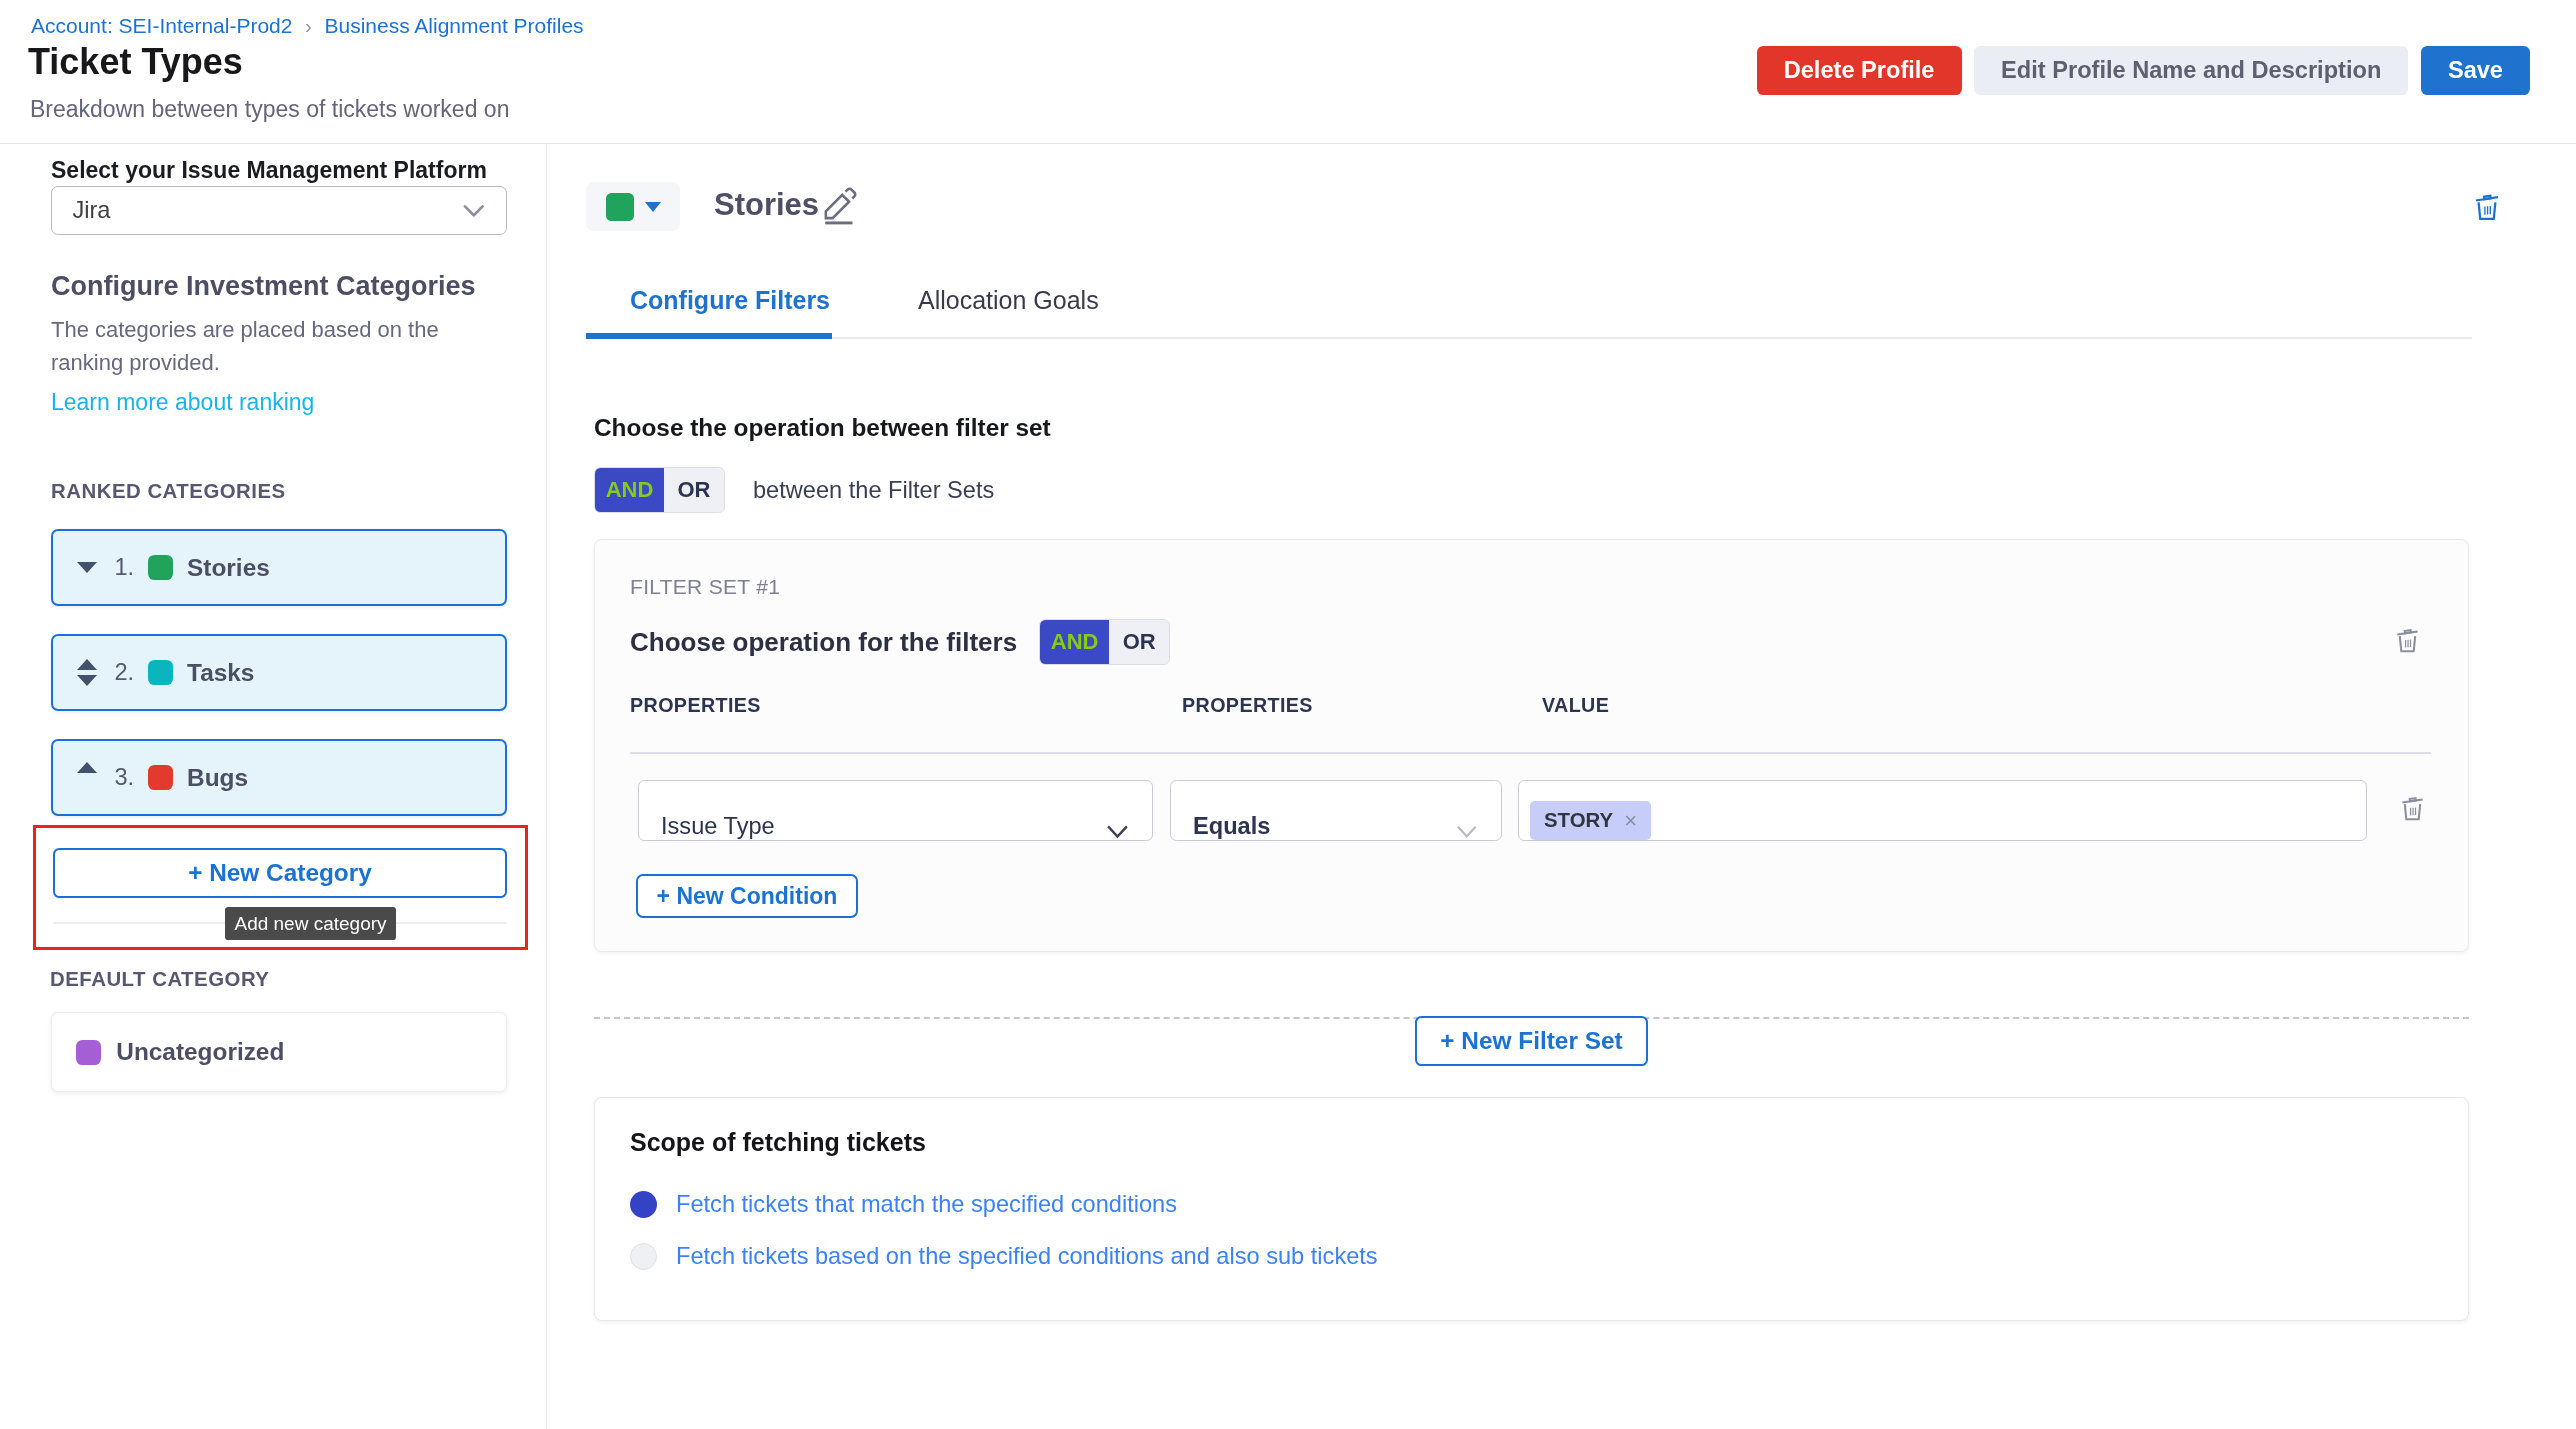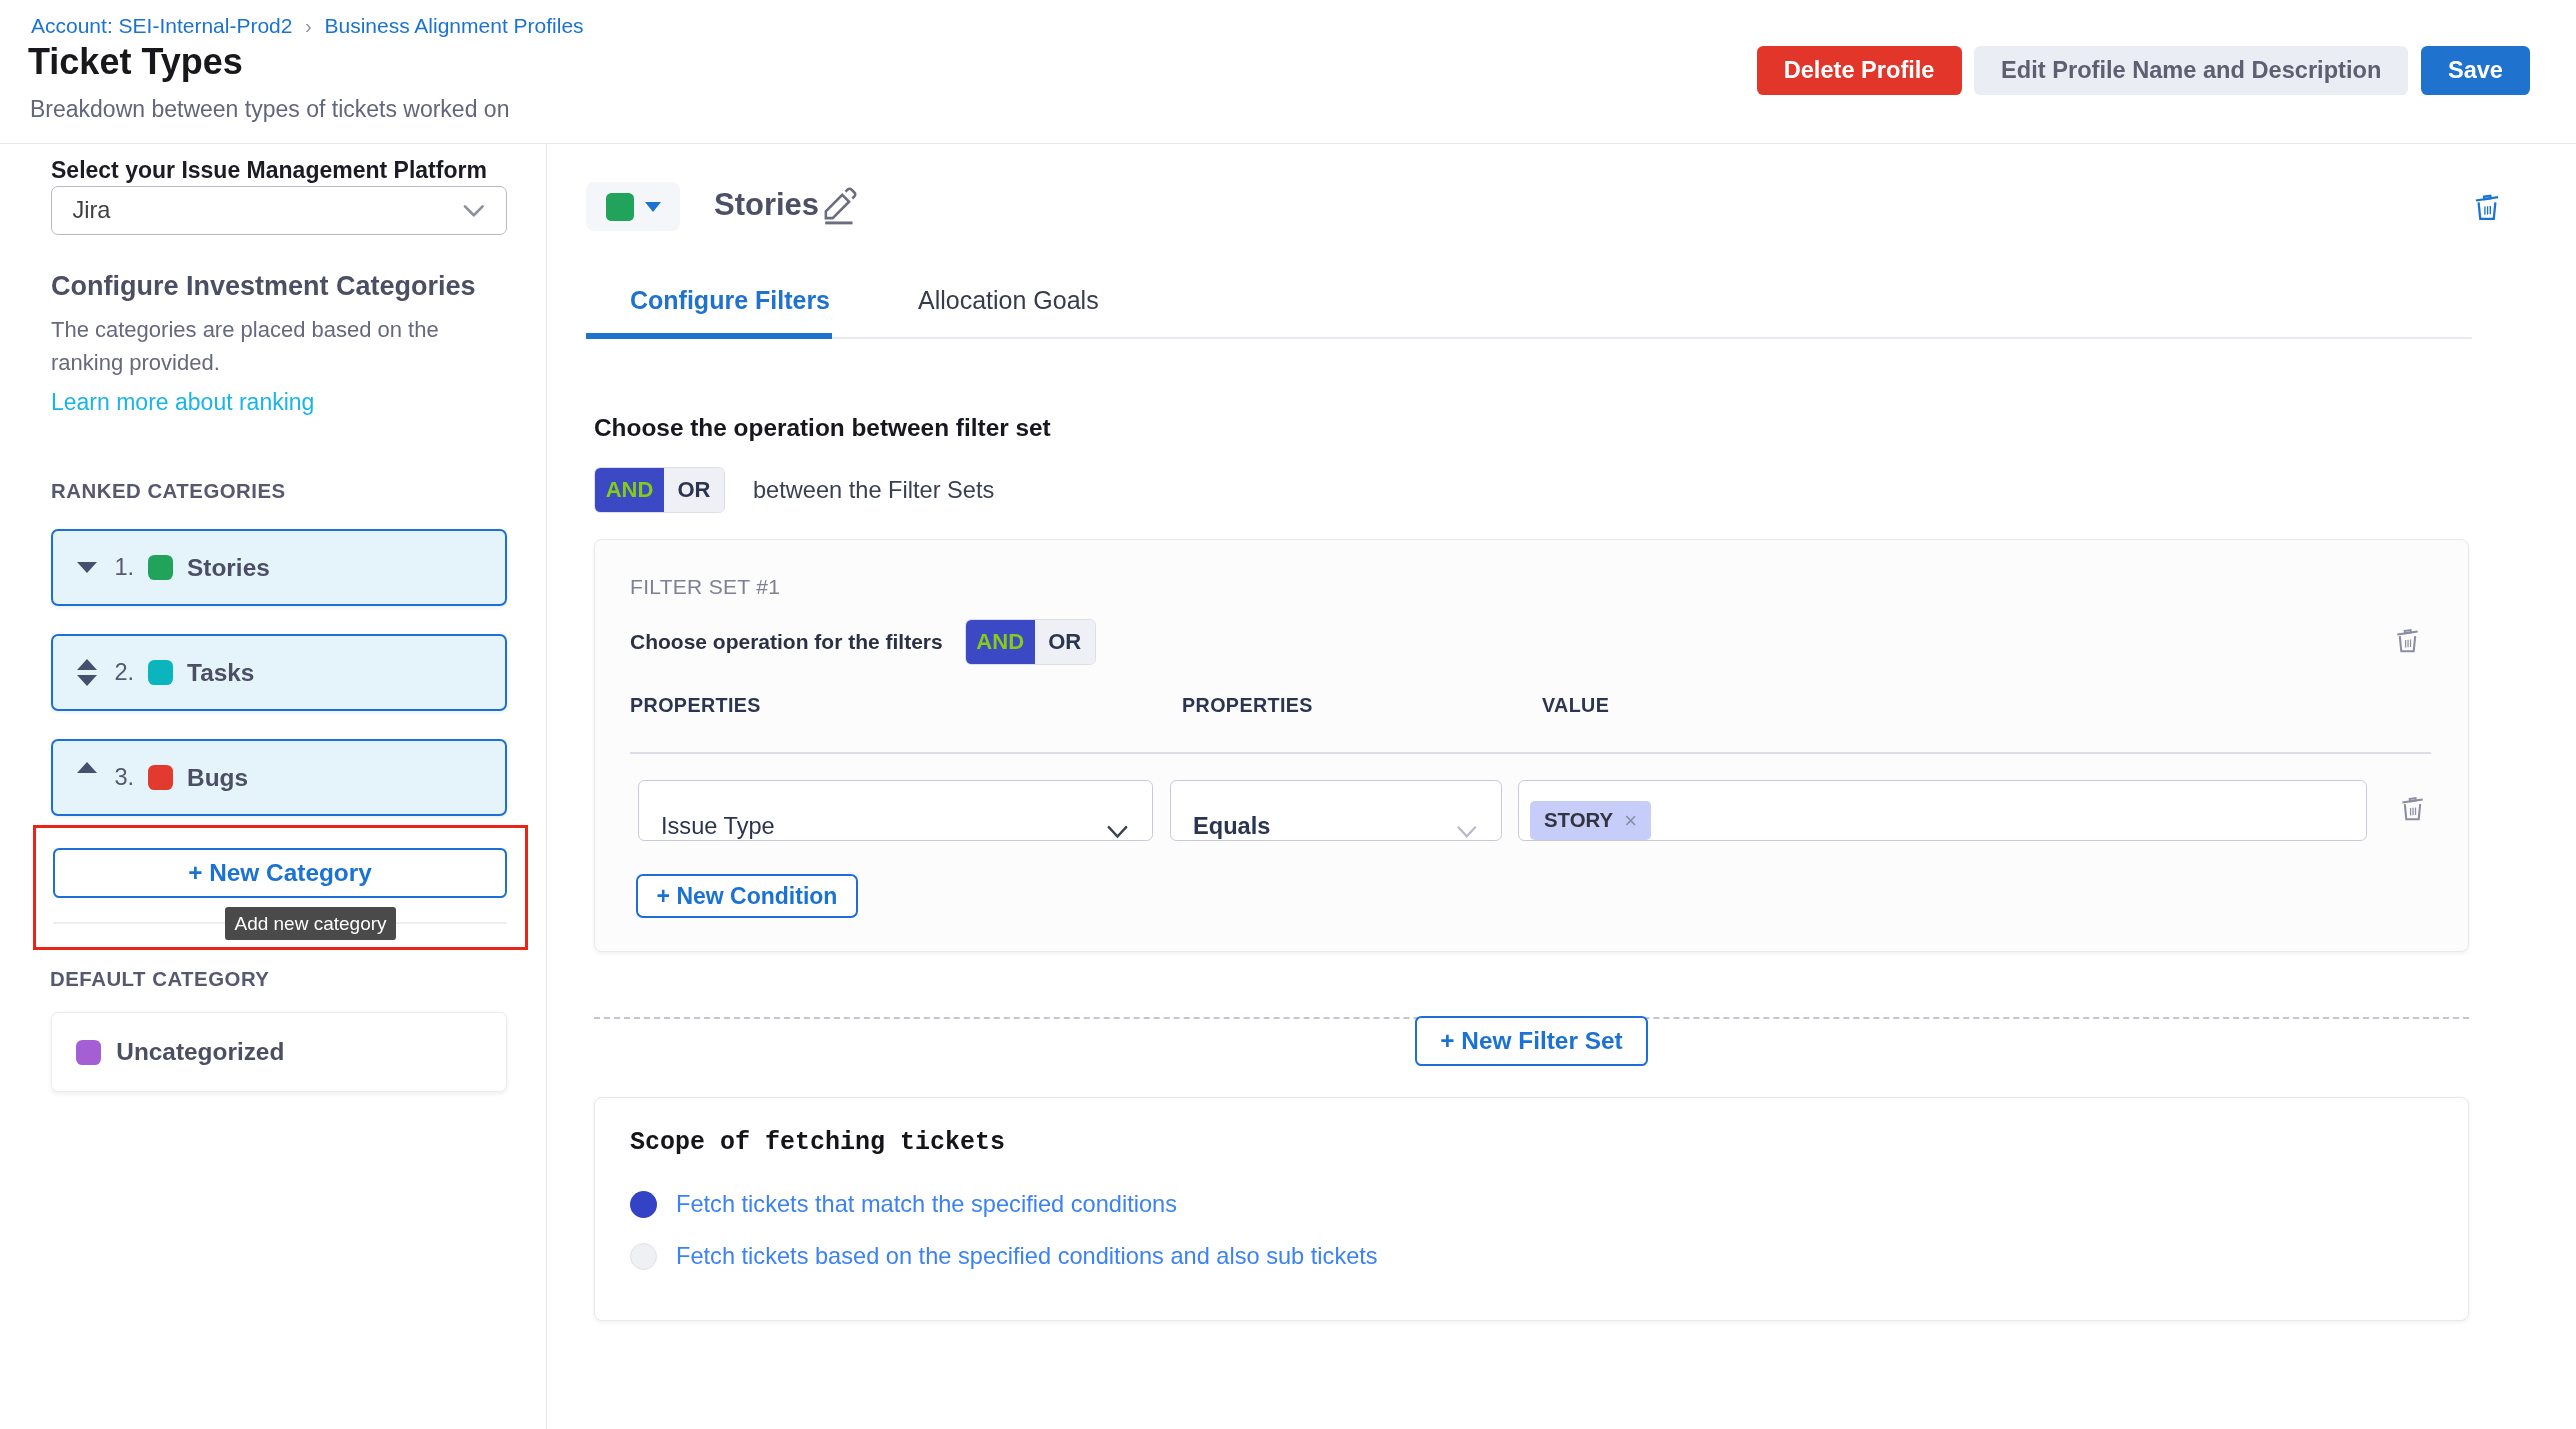--- a/index.html
+++ b/index.html
@@ -80,41 +80,41 @@
   .toggle .seg { display:flex; align-items:center; justify-content:center; font-size:22px; font-weight:bold; }
   .seg.on  { background:#3b4ac4; color:#84cc16; width:69px; }
   .seg.off { background:#eef0f5; color:#2b3550; width:60px; }
   #op-toggle-row { position:absolute; left:47px; top:323px; display:flex; align-items:center; gap:28px; }
   .toggle-caption { font-size:23.6px; color:#3a4054; }
 
   .filter-card { position:absolute; left:47px; top:395px; width:1875px; height:413px; background:#fcfcfd;
                  border:0.8px solid #e8e8f0; border-radius:7.9px; box-shadow:0 1.6px 4.7px rgba(40,41,61,.06); }
   .fs-label { position:absolute; left:35px; top:35px; font-size:21px; color:#7e8096; letter-spacing:0.3px; }
   .fs-op-row { position:absolute; left:35px; top:79px; display:flex; align-items:center; gap:22px; }
-  .fs-op-text { font-size:21px; font-weight:bold; color:#2b3143; }
+  .fs-op-text { font-size:26px; font-weight:bold; color:#2b3143; }
   .card-trash { position:absolute; right:44px; top:82px; width:33px; height:36px; color:#8b8da1; cursor:pointer; }
   .col-head { position:absolute; top:154px; font-size:19.7px; font-weight:bold; color:#2b3550; letter-spacing:0.4px; }
   .fs-divider { position:absolute; left:35px; top:212px; width:1801px; height:1.6px; background:#dcdde8; }
   .field { position:absolute; top:240px; height:61px; background:#fff; border:1.6px solid #c9cad9; border-radius:6.3px;
            display:flex; align-items:flex-end; padding:0 22px; font-size:23.6px; color:#2b3550; cursor:pointer; }
   .field .chev { margin-left:auto; }
   .chev-dark  { color:#3a4054; }
   .chev-light { color:#b9bac9; }
   .value-tag { background:#c5cdf8; border-radius:4.7px; height:39px; display:flex; align-items:center; gap:11px;
                padding:0 14px; font-size:20.4px; font-weight:bold; color:#33343f; }
   .tag-x { color:#8a8fa8; font-weight:normal; font-size:22px; cursor:pointer; }
   .row-trash { position:absolute; left:1801px; top:250px; width:33px; height:36px; color:#8b8da1; cursor:pointer; }
   #new-condition-btn { position:absolute; left:41px; top:334px; width:222px; height:44px; font-size:23px; border-radius:7px; }
 
   .dashed-divider { position:absolute; left:47px; top:873px; width:1875px; border-top:2.4px dashed #c4c5d2; }
   #new-filter-set-btn { position:absolute; left:868px; top:848px; width:233px; height:50px; font-size:24.4px; z-index:2; background:#fff;margin-top:24px; }
 
   .scope-card { position:absolute; left:47px; top:953px; width:1875px; height:224px; background:#fff;
                 border:0.8px solid #e7e7f0; border-radius:7.9px; box-shadow:0 1.6px 4.7px rgba(40,41,61,.06); }
-  .scope-title { position:absolute; left:35px; top:30px; font-size:25px; font-weight:bold; color:#141419;font-family:Liberation Mono, monospace; }
+  .scope-title { position:absolute; left:35px; top:30px; font-size:25px; font-weight:bold; color:#141419; }
   .radio-row { position:absolute; left:35px; display:flex; align-items:center; gap:19px; cursor:pointer; }
   .radio { width:27px; height:27px; border-radius:50%; flex:0 0 auto; }
   .radio.sel { background:#3443c6; }
   .radio.unsel { background:#eff0f4; border:1.6px solid #e0e1e9; }
   .radio-label { font-size:23.6px; color:#3b82f6; }
 
   svg { display:block; width:100%; height:100%; }
 </style>
 </head>
 <body>

